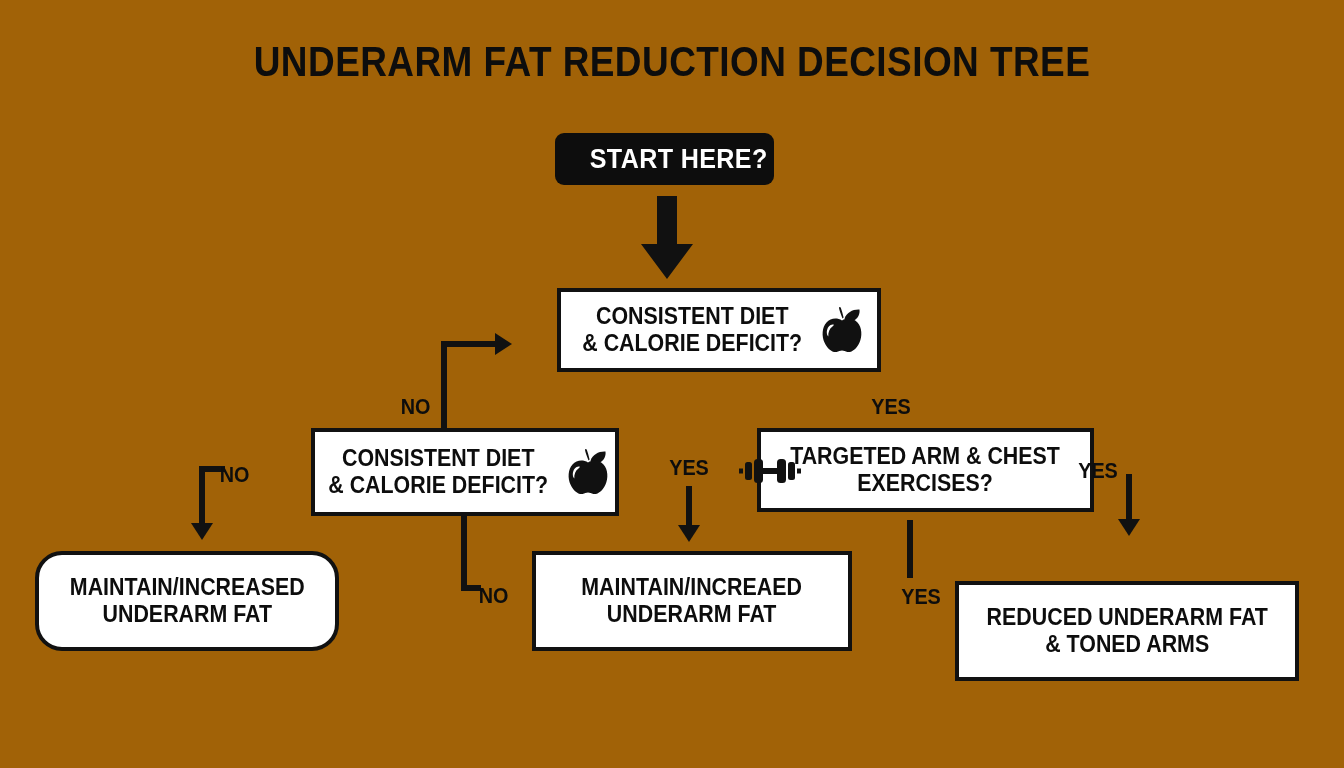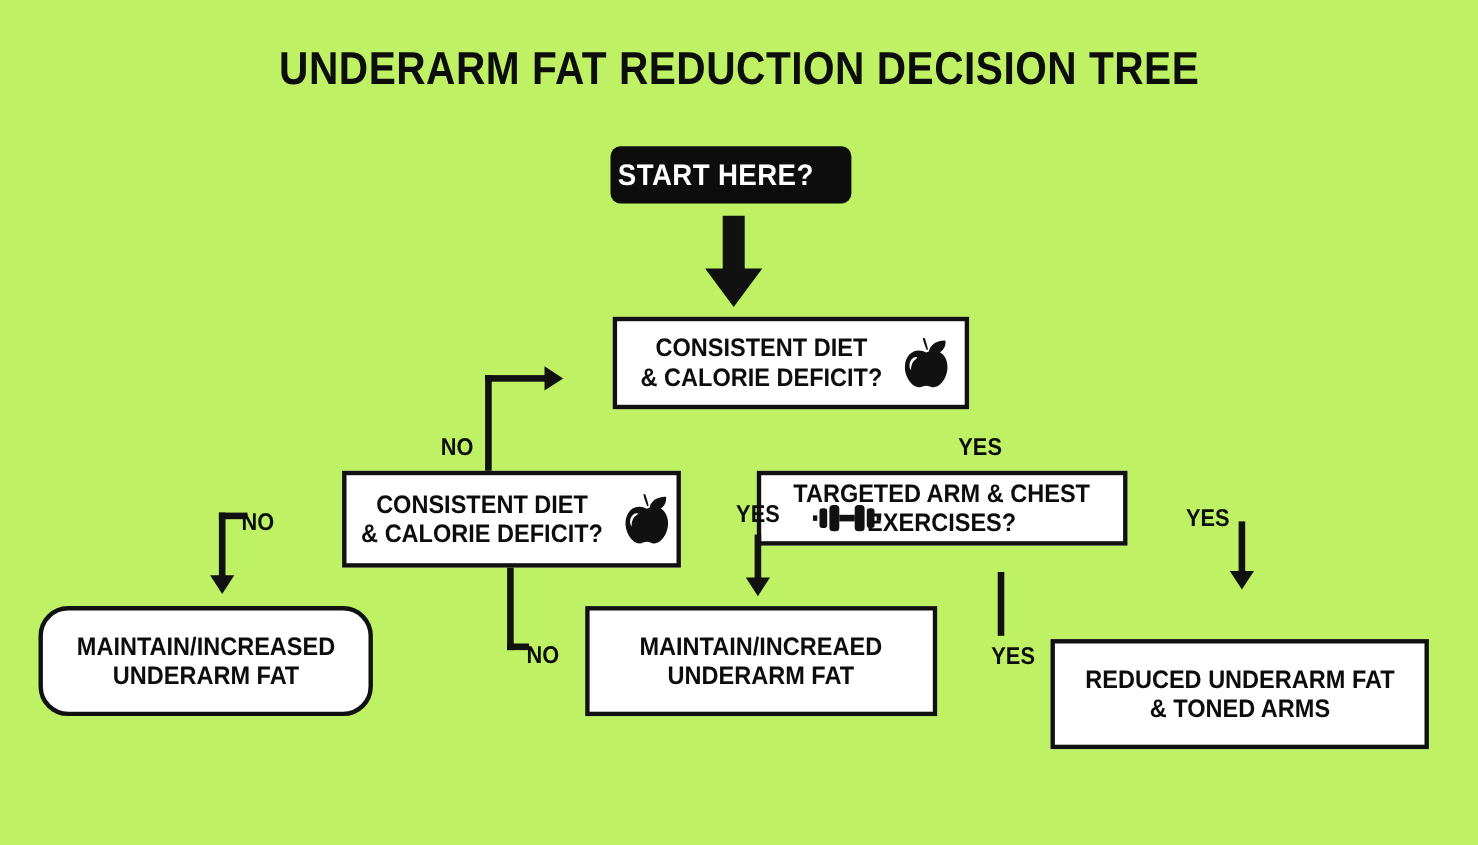--- a/index.html
+++ b/index.html
@@ -10,21 +10,21 @@
     width: 1344px;
     height: 768px;
     background: #fdfdfd;
     font-family: "Liberation Sans", sans-serif;
     overflow: hidden;
   }
   #canvas {
     position: relative;
     width: 1344px;
     height: 768px;
-    background: #bef264;
+    background: #a16207;
   }
 
   
   .title {
     position: absolute;
     left: 0;
     top: 38px;
     width: 1344px;
     text-align: center;
     font-size: 42px;
@@ -56,21 +56,21 @@
     transform: scaleX(0.93);
     white-space: pre-line;
   }
 
   .start-node {
     position: absolute;
     background: #0d0d0d;
     border-radius: 9px;
     display: flex;
     align-items: center;
-    justify-content: flex-start;
+    justify-content: flex-end;
   }
   .start-node .label {
     color: #ffffff;
     font-size: 27px;
     font-weight: 700;
     letter-spacing: 0.4px;
     transform: scaleX(0.93);
     white-space: nowrap;
   }
 
@@ -165,21 +165,21 @@
     <span class="icon">
       <svg width="44" height="46" viewBox="0 0 44 46">
         <path d="M22.5 11.5 C20.5 6.5 19.5 3.5 19 1 C18.8 0 20.4 -0.3 20.8 0.8 C21.8 3.6 22.8 7 23.6 10.6 Z" fill="#111111"></path>
         <path d="M24.5 11.8 C26.5 5.5 33 2.2 39.5 2.6 C40.3 8.8 36.2 14.2 29.6 15 C27.4 15.2 25.6 14 24.5 11.8 Z" fill="#111111"></path>
         <path d="M22 13.5 C17 10.5 10.5 11 6.5 15.5 C2 20.6 1.5 29 4.6 35.8 C7.4 42 12.4 45.8 16.6 45 C18.6 44.6 20.2 43.6 22 43.6 C23.8 43.6 25.4 44.6 27.4 45 C31.6 45.8 36.6 42 39.4 35.8 C42.5 29 42 20.6 37.5 15.5 C33.5 11 27 10.5 22 13.5 Z" fill="#111111"></path>
         <path d="M12.5 19.5 C9.5 21.5 8 25.5 8.3 29.5 C6.2 27.5 6.4 22.5 8.6 19.8 C10.2 17.8 12.2 17.2 13.4 17.6 C14.4 18 13.6 18.8 12.5 19.5 Z" fill="#ffffff"></path>
       </svg>
     </span>
   </div>
 
-  <div class="node" style="left:688px; top:428px; width:337px; height:68px;">
+  <div class="node" style="left:757px; top:428px; width:337px; height:84px;">
     <span class="label">TARGETED ARM &amp; CHEST
 EXERCISES?</span>
   </div>
 
   <div class="icon" style="position:absolute; left:739px; top:456px;">
     <svg width="62" height="30" viewBox="0 0 62 30">
       <rect x="0" y="12.5" width="4" height="5" fill="#111111"></rect>
       <rect x="6" y="6" width="7" height="18" rx="2.5" fill="#111111"></rect>
       <rect x="15" y="3" width="9" height="24" rx="3.5" fill="#111111"></rect>
       <rect x="24" y="12" width="14" height="6" fill="#111111"></rect>

